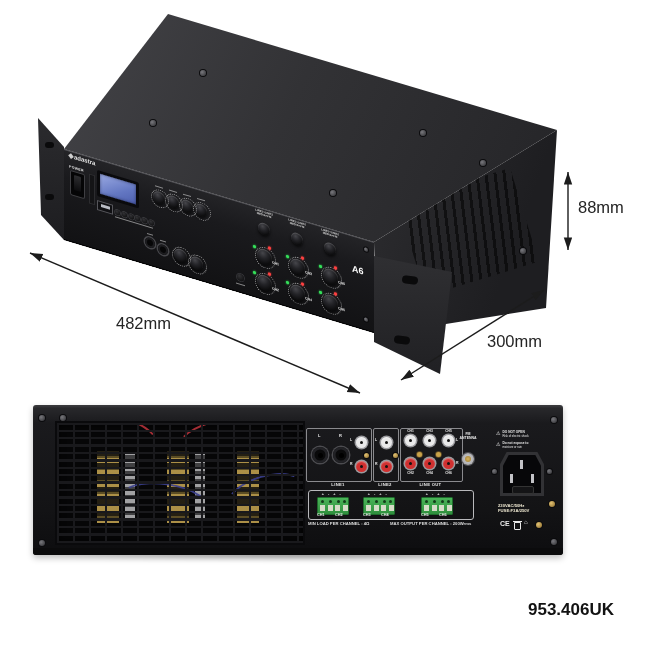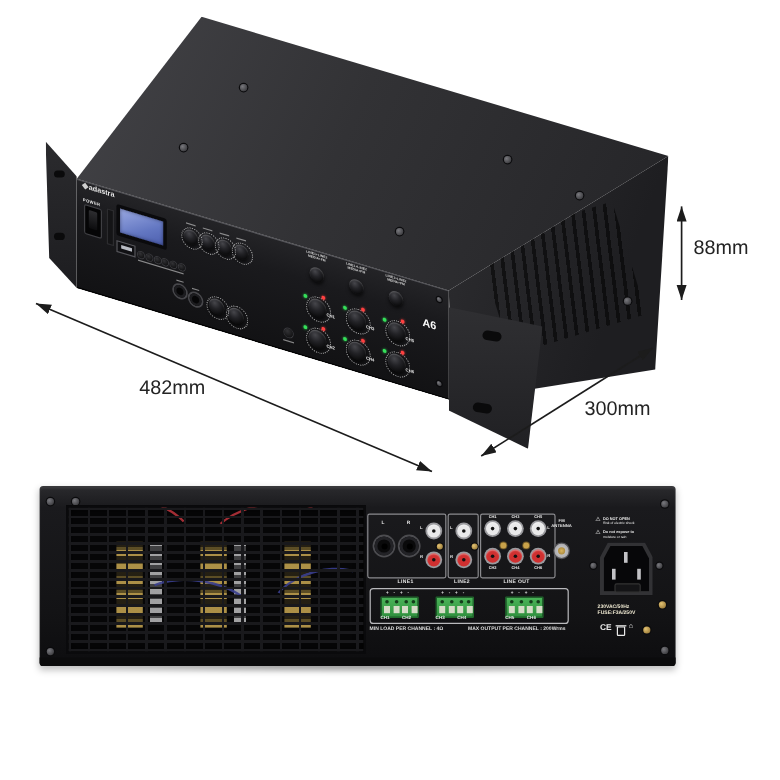--- a/index.html
+++ b/index.html
@@ -378,13 +378,14 @@
       <div class="rt" style="left:112px;top:22px;font-size:3.8px;">CH5</div>
       <div class="rt" style="left:130px;top:22px;font-size:3.8px;">CH6</div>
     </div>
 
     <div class="rt" style="left:275px;top:117px;font-size:4.2px;color:#dedede;">MIN LOAD PER CHANNEL : 4Ω</div>
     <div class="rt" style="left:357px;top:117px;font-size:4.2px;color:#dedede;">MAX OUTPUT PER CHANNEL : 200Wrms</div>
 
     <div class="abs" style="left:0;bottom:0;width:530px;height:7px;background:#0b0b0c;border-radius:0 0 3px 3px;"></div>
   </div>
 
+  <div class="code">953.406UK</div>
 </div>
 
 </body></html>

